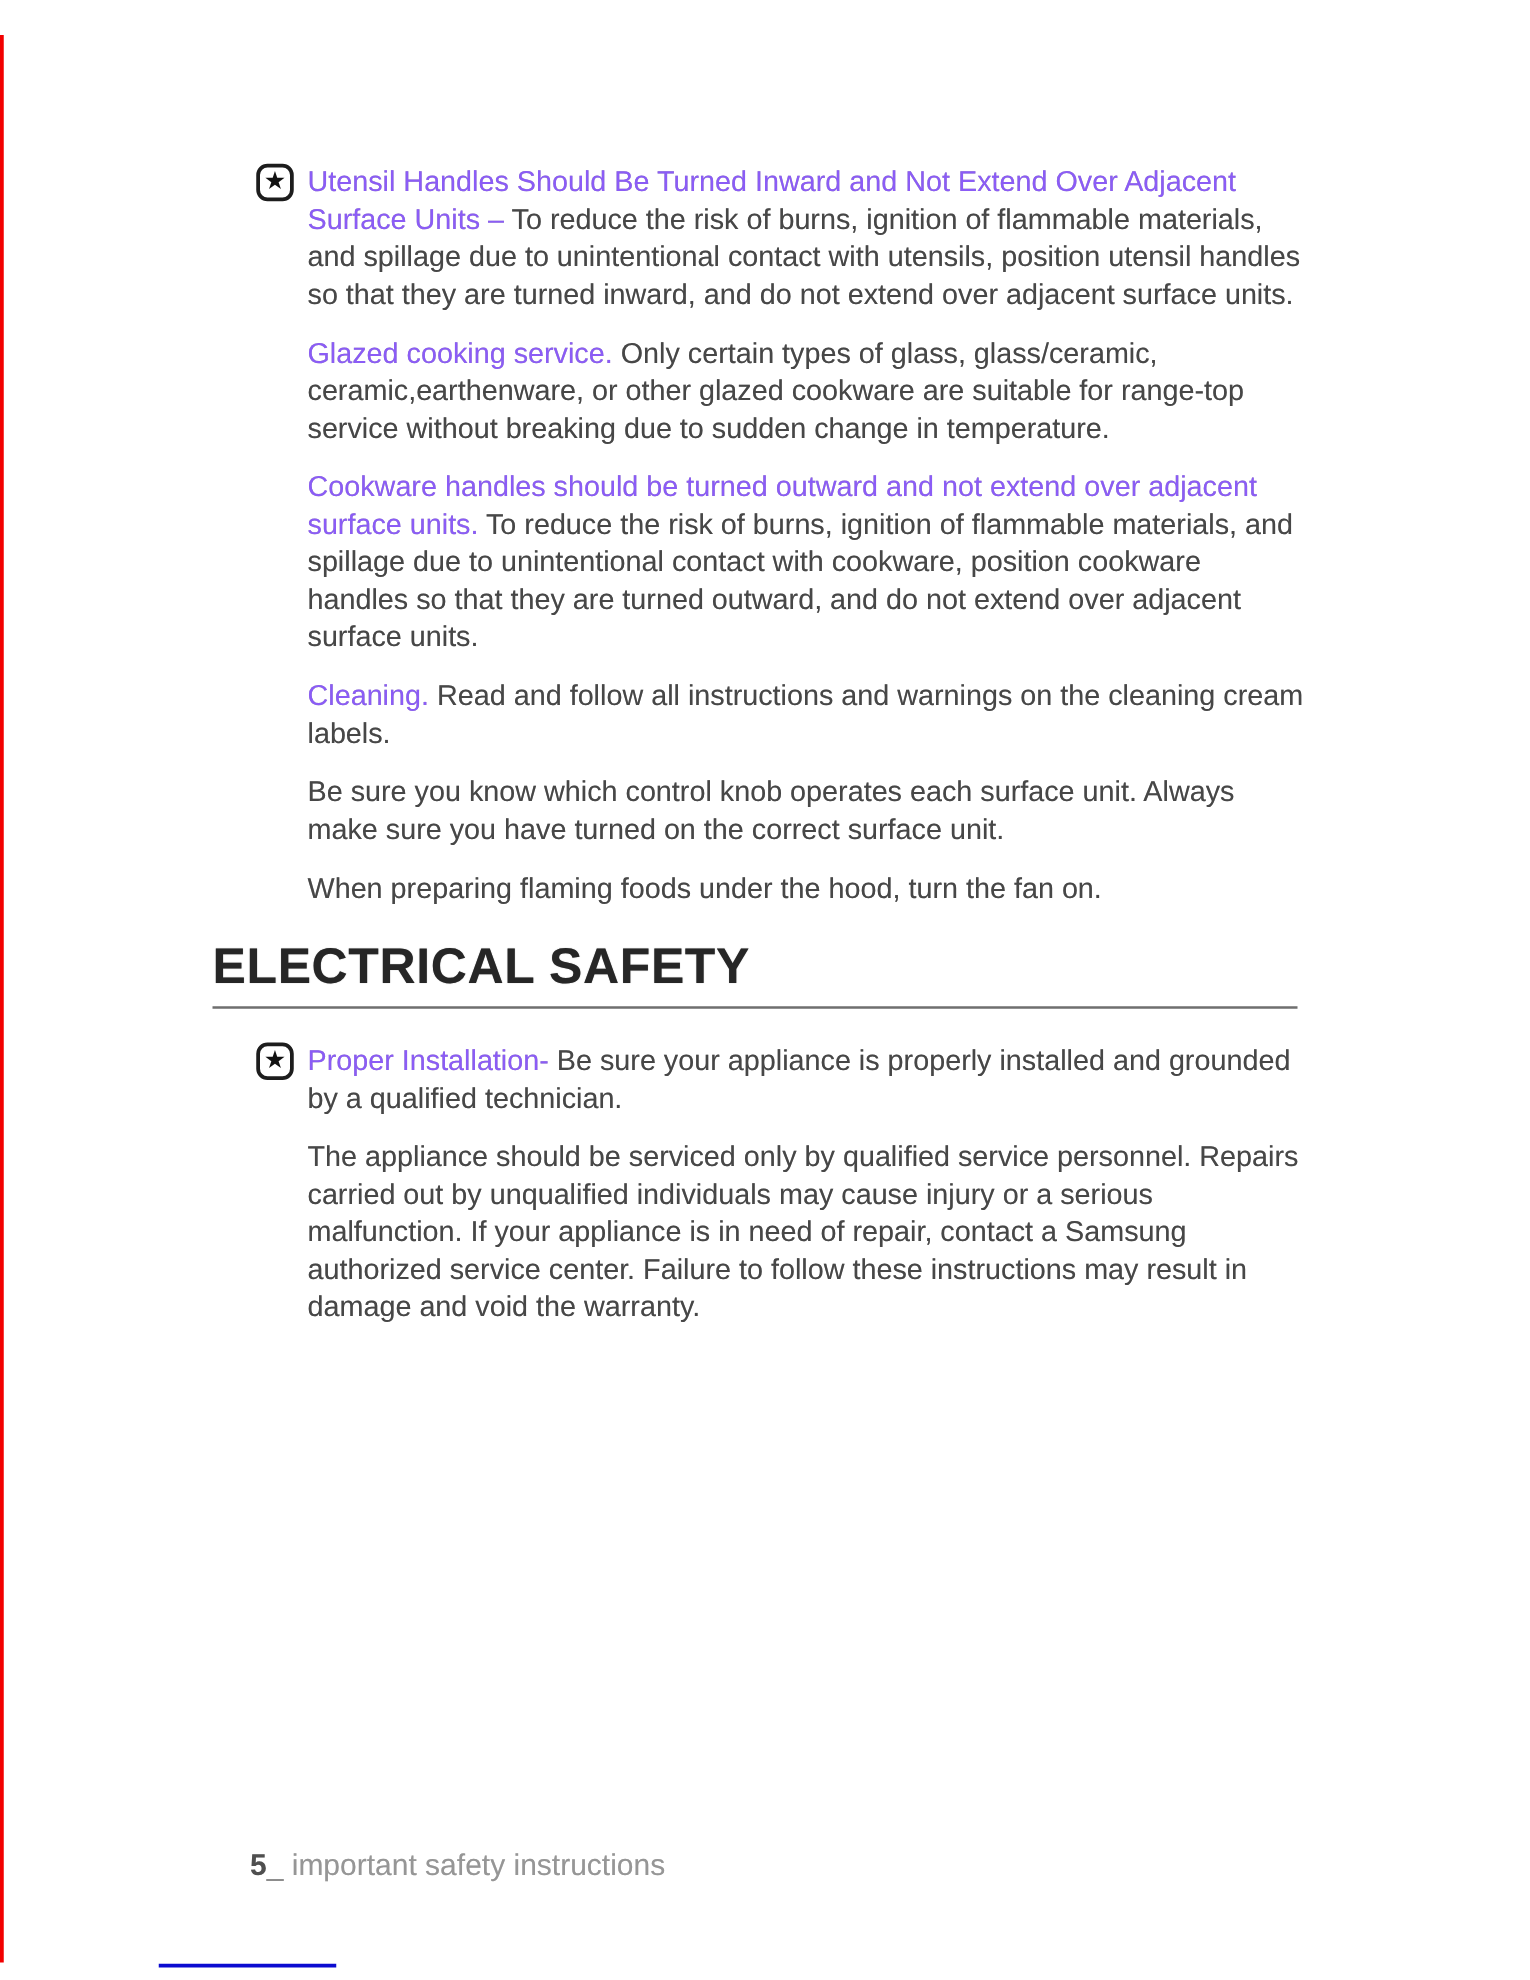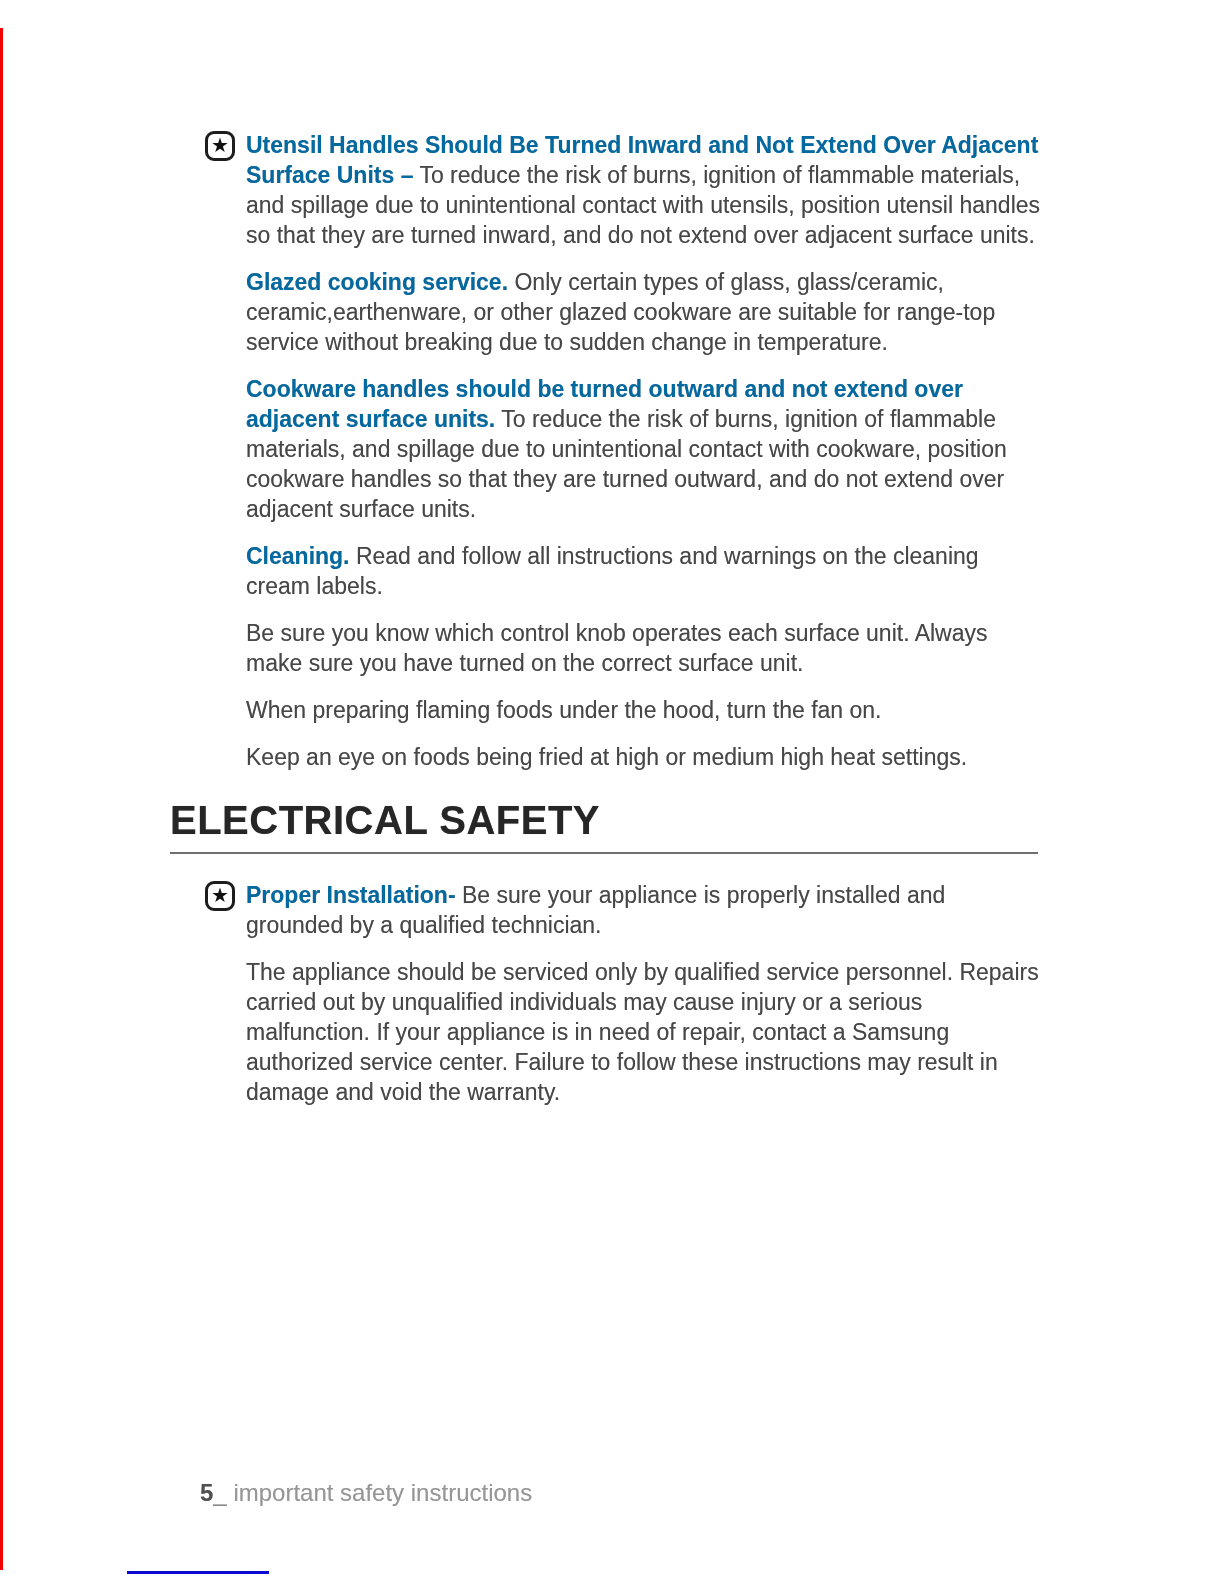--- a/index.html
+++ b/index.html
@@ -27,21 +27,21 @@
   .content {
     position: absolute;
     left: 246px; top: 130px;
     width: 800px;
     color: #474747;
     font-size: 23px;
     line-height: 30px;
     text-shadow: 0 0 0.5px rgba(70,70,70,0.45);
   }
   .para { margin: 0 0 17px 0; position: relative; }
-  .para b, .para .lead { font-weight: bold; color: #0369a1; }
+  .para b, .para .lead { font-weight: normal; color: #8b5cf6; }
   .allbold { font-weight: bold; color: #1f1f1f; }
   .star-box {
     position: absolute;
     left: -41px; top: 1px;
     width: 24px; height: 24px;
     border: 3px solid #1d1d1d;
     border-radius: 9px;
     display: flex;
     align-items: center;
     justify-content: center;
@@ -110,23 +110,20 @@
 
     <p class="para">
       <span>Be sure you know which control knob operates each surface unit. Always make sure you have turned on the correct surface unit.</span>
     </p>
 
 
     <p class="para">
       <span>When preparing flaming foods under the hood, turn the fan on.</span>
     </p>
 
-    <p class="para">
-      <span>Keep an eye on foods being fried at high or medium high heat settings.</span>
-    </p>
 
 
 
     <h1 class="section-heading">ELECTRICAL SAFETY</h1>
     <div class="heading-rule"></div>
 
     <p class="para">
       <span class="star-box">
           <span class="star">★</span>
         </span>

